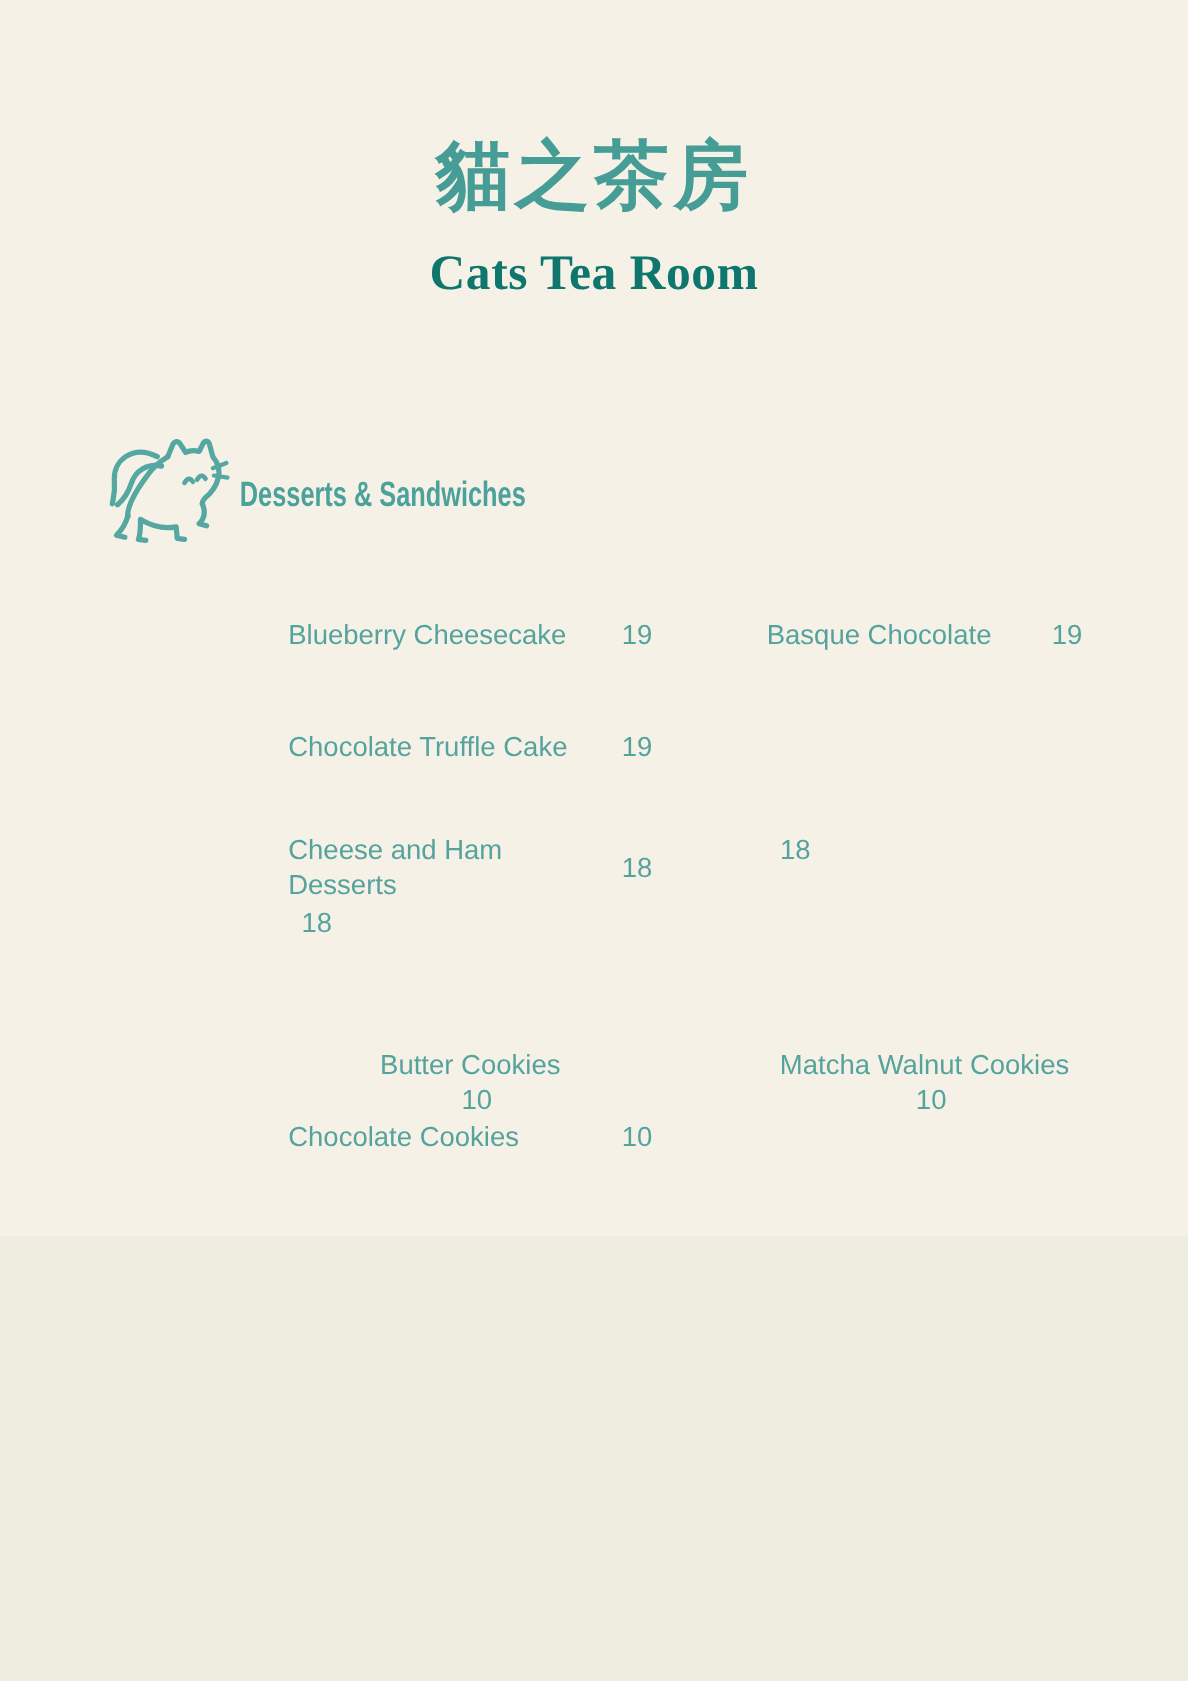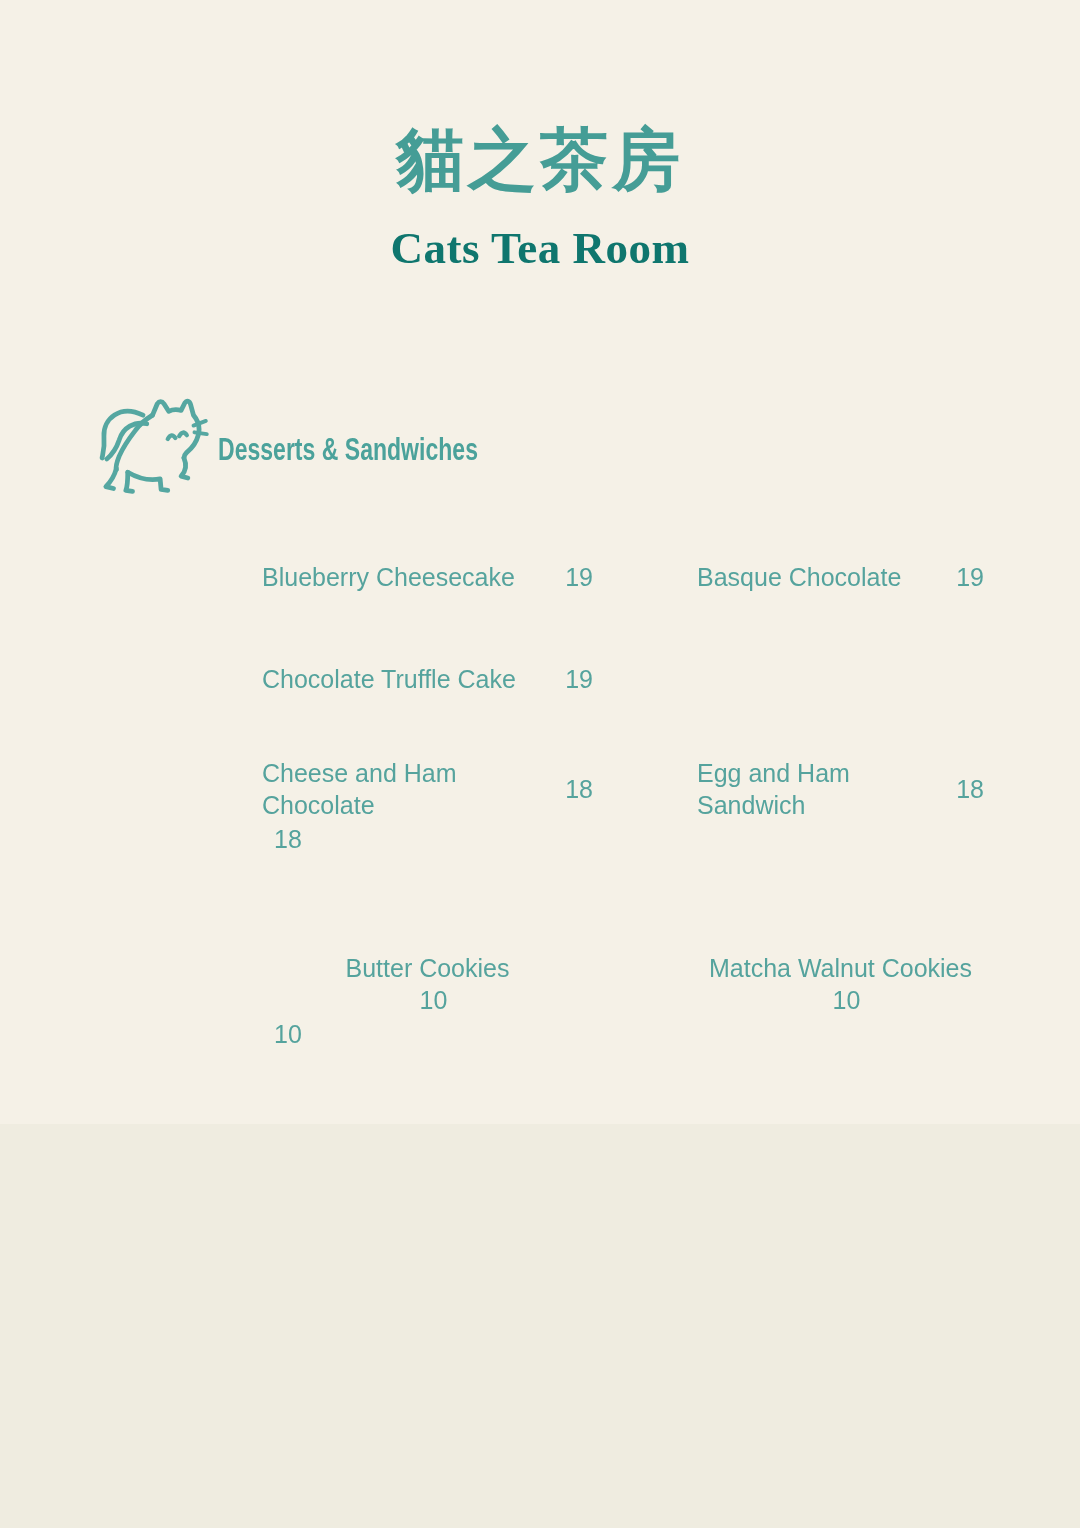--- a/index.html
+++ b/index.html
@@ -108,40 +108,40 @@
   <div class="cell cr r1">
     <span class="name">Basque Chocolate</span>
     <span class="price">19</span>
   </div>
   <div class="cell cl r2">
     <span class="name">Chocolate Truffle Cake</span>
     <span class="price">19</span>
   </div>
 
   <div class="cell cl r3">
-    <span class="name">Cheese and Ham Chocolate</span>
+    <span class="name">Cheese and Ham Desserts</span>
     <span class="price">18</span>
   </div>
   <div class="cell cr r3">
-    <span class="name">Egg and Ham Sandwich</span>
     <span class="price">18</span>
   </div>
   <div class="cell cl r4">
     <span class="price">18</span>
   </div>
 
   <div class="cell cl r5">
     <span class="name">Butter Cookies</span>
     <span class="price">10</span>
   </div>
   <div class="cell cr r5">
     <span class="name">Matcha Walnut Cookies</span>
     <span class="price">10</span>
   </div>
   <div class="cell cl r6">
+    <span class="name">Chocolate Cookies</span>
     <span class="price">10</span>
   </div>
 
   <svg class="cake-icon" viewBox="0 0 220 130">
 
     <ellipse cx="89" cy="84" rx="66" ry="23" fill="none" stroke="#57a8a2" stroke-width="13"></ellipse>
 
     <path d="M42,52 L100,21 L130,37 L137,62 L133,84 C106,93 68,91 47,82 Z" fill="#f5f1e7" stroke="#57a8a2" stroke-width="8" stroke-linejoin="round"></path>
 
     <path d="M42,52 L100,21 L130,37 L137,61 L42,56 Z" fill="#57a8a2" stroke="#57a8a2" stroke-width="6" stroke-linejoin="round"></path>

